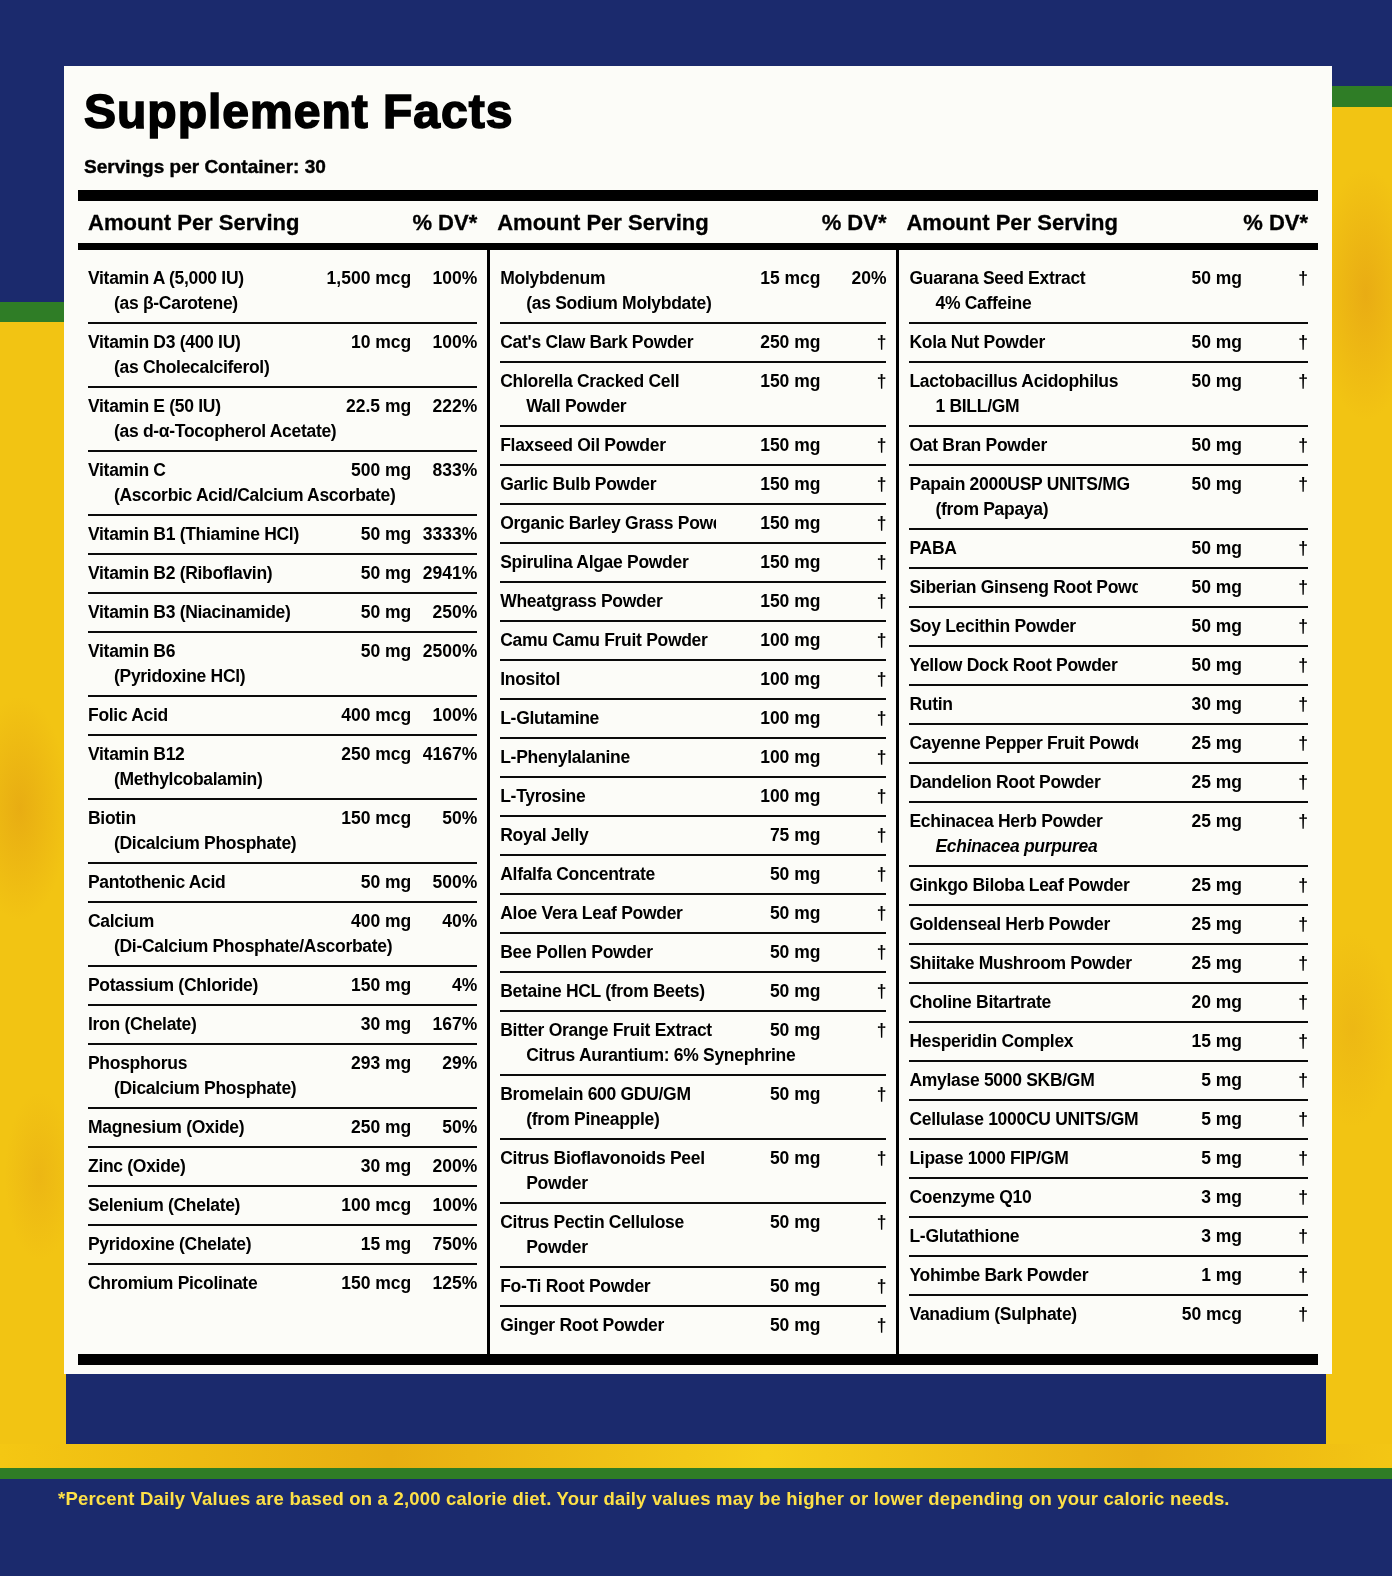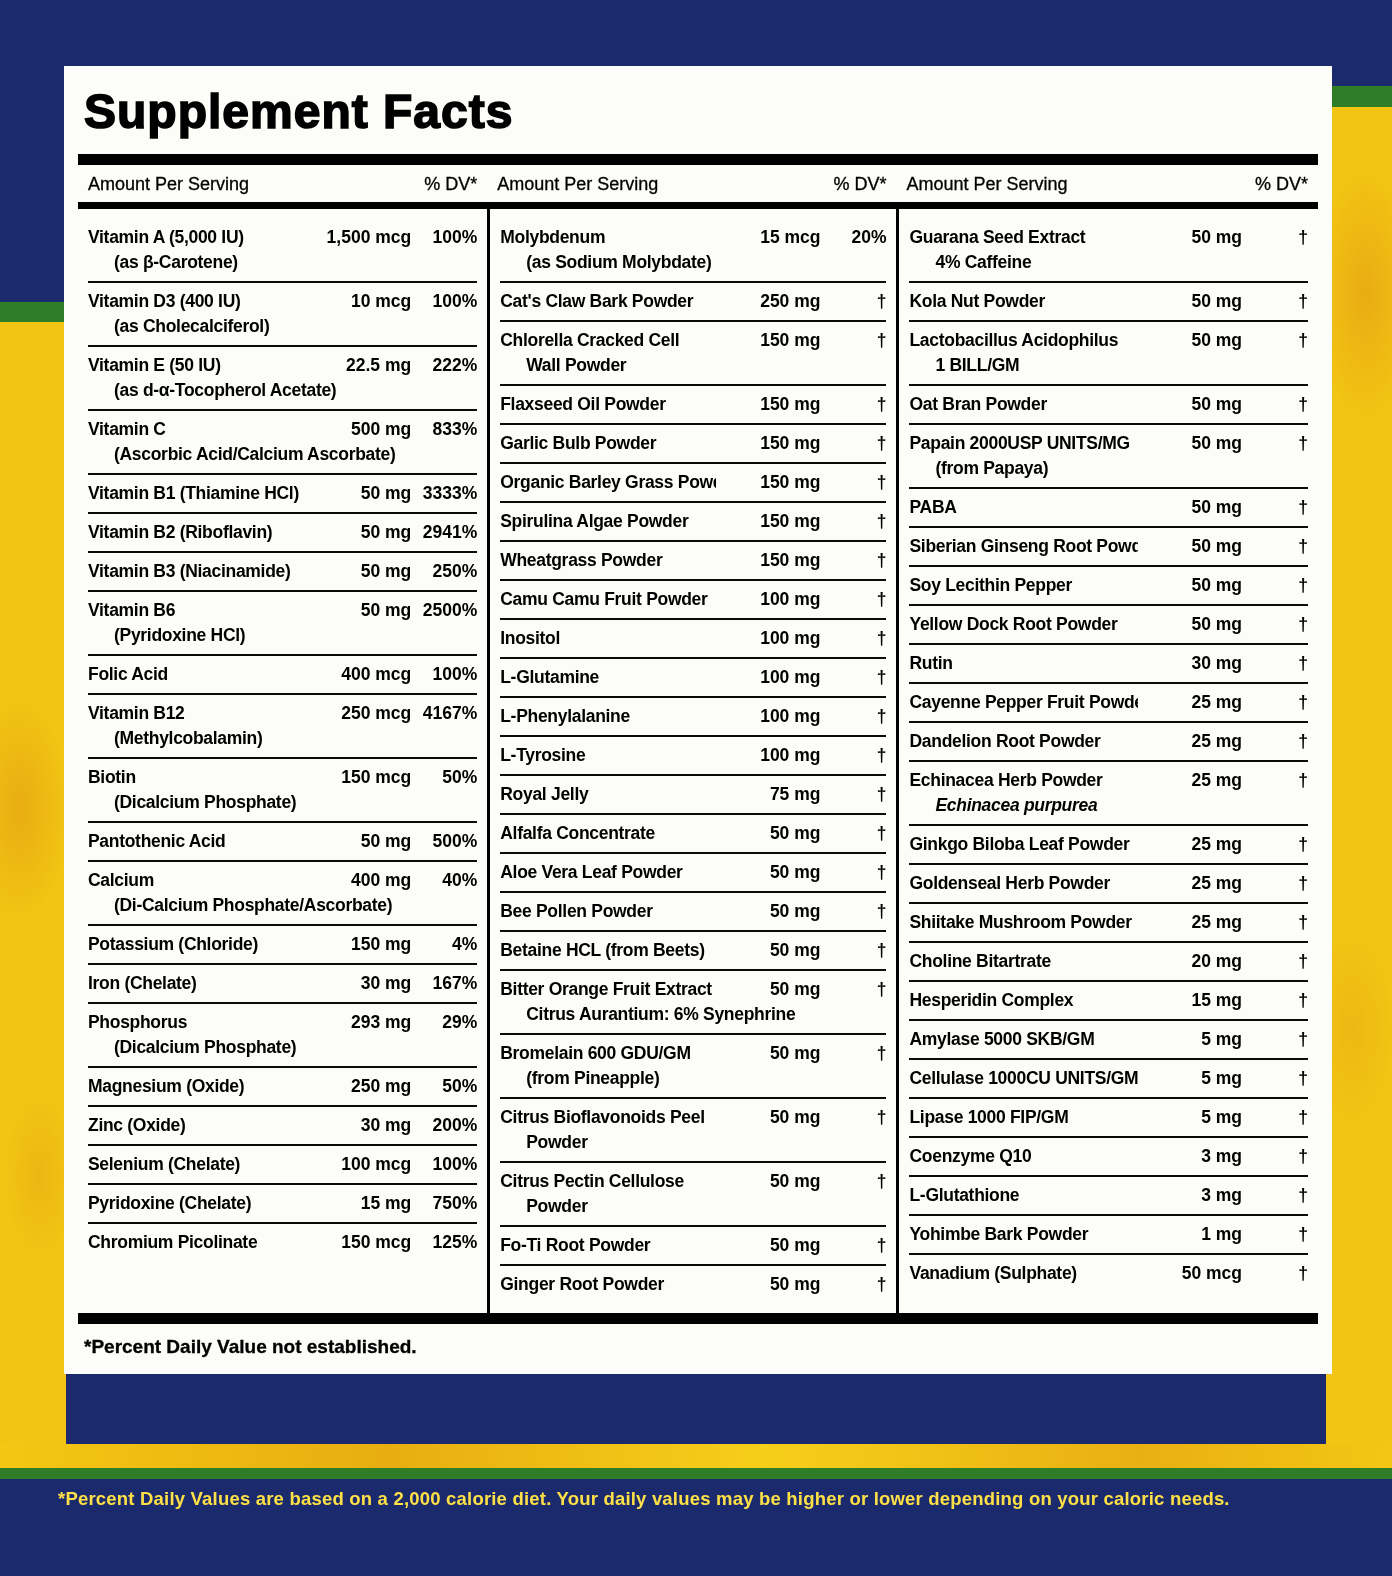--- a/index.html
+++ b/index.html
@@ -48,21 +48,21 @@
     margin:4px 0 18px 6px;font-size:48px;line-height:48px;font-weight:bold;
     letter-spacing:1px;-webkit-text-stroke:1.6px #000;
   }
   .servings{margin:0 0 10px 6px;}
   .servings div{font-size:19px;line-height:26px;font-weight:bold;-webkit-text-stroke:.4px #000;}
   .bar{background:#000;width:100%;}
   .bar.thick{height:11px;}
   .bar.med{height:7px;}
   .hdr-grid{display:grid;grid-template-columns:1fr 1fr 1.03fr;}
   .hdr{display:flex;justify-content:space-between;align-items:flex-start;
-       padding:9px 10px 7px 10px;font-size:18px;font-weight:normal;-webkit-text-stroke:.3px #000;}
+       padding:9px 10px 7px 10px;font-size:22px;font-weight:bold;-webkit-text-stroke:.3px #000;}
   .rows-grid{display:grid;grid-template-columns:1fr 1fr 1.03fr;}
   .colwrap{padding:10px 10px;min-width:0;}
   .colwrap + .colwrap{border-left:3px solid #000;}
   .row{border-bottom:2.5px solid #0b0b0b;padding:7px 0 8px 0;}
   .colwrap .row:last-child{border-bottom:none;}
   .line1{display:grid;grid-template-columns:1fr 104px 66px;align-items:baseline;}
   .nm{font-size:17.5px;line-height:22px;font-weight:bold;letter-spacing:-0.3px;white-space:nowrap;overflow:hidden;}
   .amt{font-size:17.5px;line-height:22px;font-weight:bold;text-align:right;white-space:nowrap;}
   .dvv{font-size:17.5px;line-height:22px;font-weight:bold;text-align:right;white-space:nowrap;}
   .subtxt{font-size:17.5px;line-height:22px;font-weight:bold;letter-spacing:-0.3px;
@@ -80,20 +80,21 @@
   <div class="bg-green-band"></div>
 
   <div class="footer">
     <p class="dvline">*Percent Daily Values are based on a 2,000 calorie diet. Your daily values may be higher or lower depending on your caloric needs.</p>
 
   </div>
 
   <div class="panel">
     <h1 class="title">Supplement Facts</h1>
     <div class="servings">
+      <div>Servings per Container: 30</div>
     </div>
 
     <div class="bar thick"></div>
 
     <div class="hdr-grid">
       <div class="hdr">
         <span>Amount Per Serving</span>
         <span>% DV*</span>
       </div>
       <div class="hdr">
@@ -491,21 +492,21 @@
           </div>
           <div class="row">
             <div class="line1">
               <span class="nm">Siberian Ginseng Root Powder</span>
               <span class="amt">50 mg</span>
               <span class="dvv">†</span>
             </div>
           </div>
           <div class="row">
             <div class="line1">
-              <span class="nm">Soy Lecithin Pepper</span>
+              <span class="nm">Soy Lecithin Powder</span>
               <span class="amt">50 mg</span>
               <span class="dvv">†</span>
             </div>
           </div>
           <div class="row">
             <div class="line1">
               <span class="nm">Yellow Dock Root Powder</span>
               <span class="amt">50 mg</span>
               <span class="dvv">†</span>
             </div>

